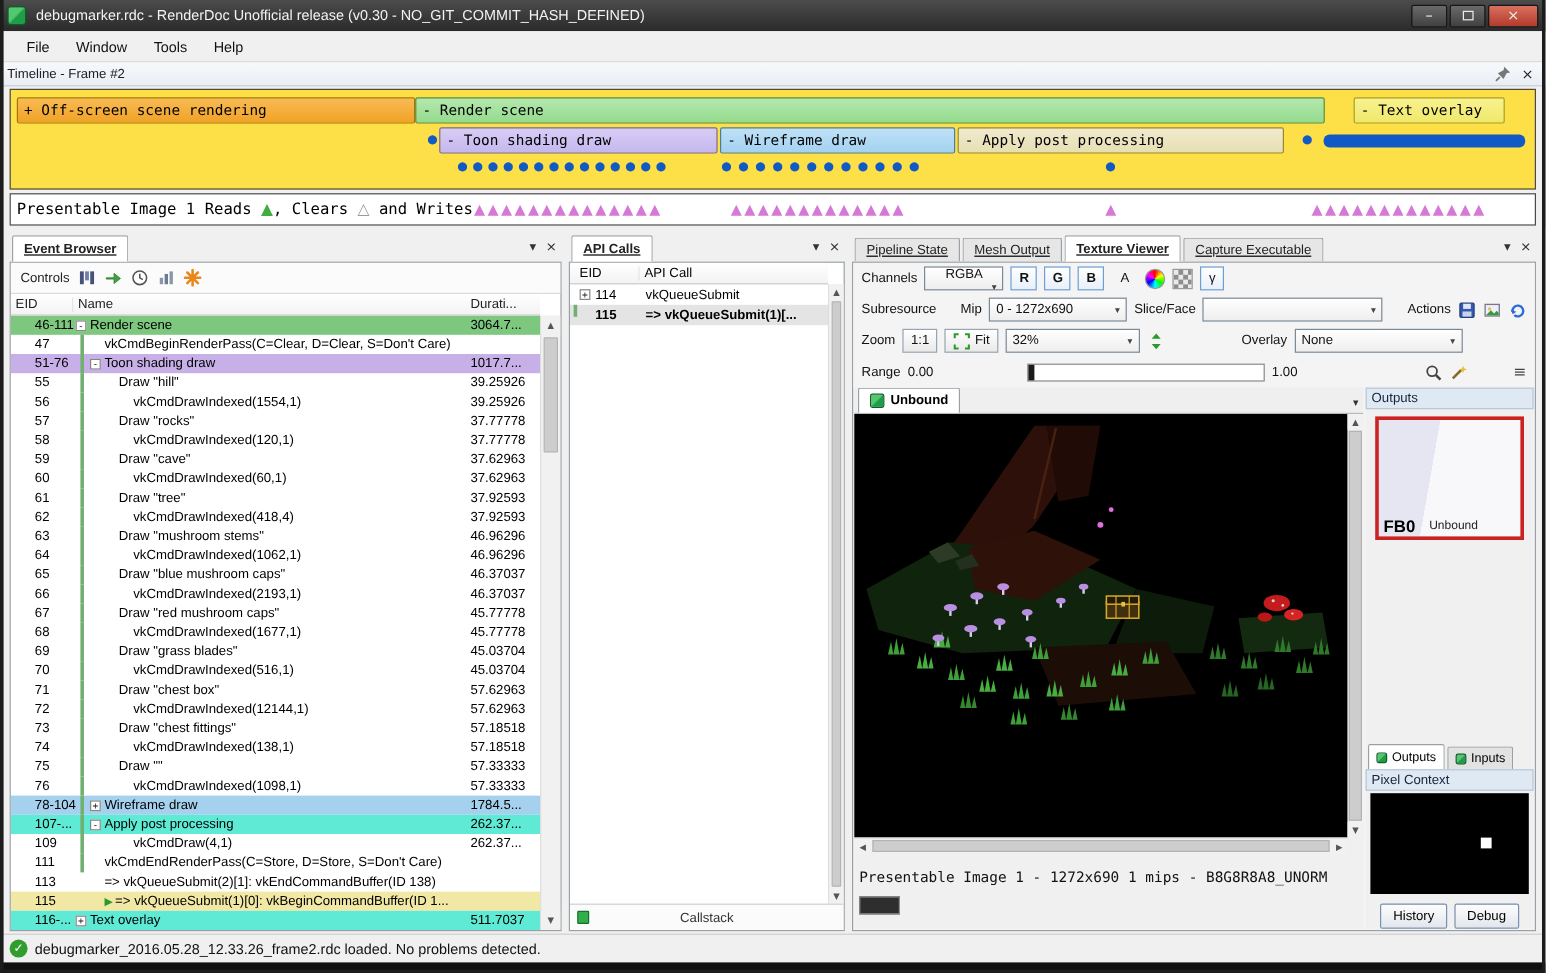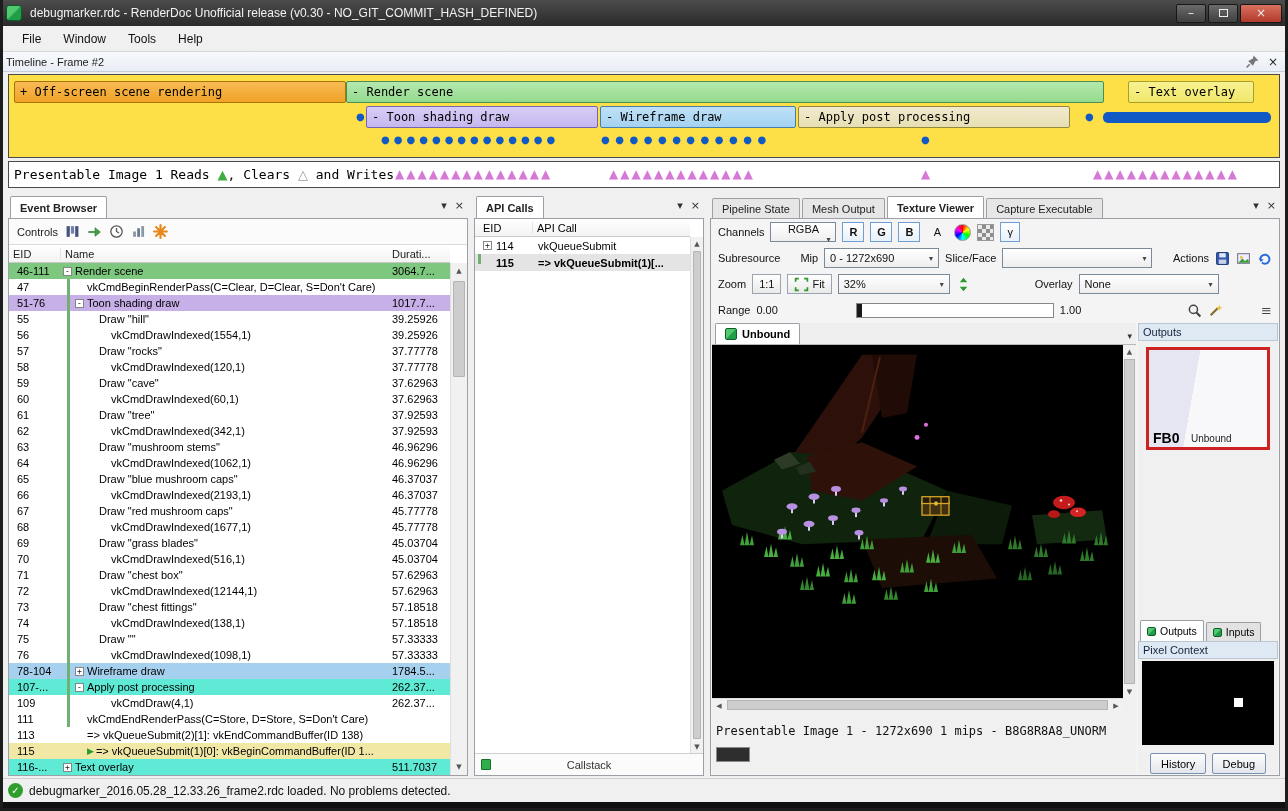--- a/index.html
+++ b/index.html
@@ -44,21 +44,21 @@
   .tldot { position:absolute; color:#1159c4; font-size:10px; }
   .tldots { position:absolute; color:#1159c4; font-size:10px; letter-spacing:4px; }
   .tldots.wide { letter-spacing:5.5px; }
   .bluebar { position:absolute; height:11px; background:#1159c4; border-radius:5px; }
   .tl-footer-text { position:absolute; left:5px; top:5px; font-family:"DejaVu Sans Mono",monospace; font-size:13px; white-space:nowrap; }
   .tri-green { color:#3fae3f; } .tri-clear { color:#9a9a9a; }
   .trigrp { position:absolute; top:5px; color:#d678d6; font-size:12px; letter-spacing:2px; }
 
   
   .main { position:absolute; left:0; top:190px; width:100%; height:588px; background:#f0f0f0; }
-  .panel { position:absolute; top:6px; height:580px; }
+  .panel { position:absolute; top:6px; height:580px;text-decoration:underline; }
   .pleft { left:8px; width:460px; }
   .pmid  { left:474px; width:230px; }
   .pright{ left:710px; width:570px; }
   .ptabs { position:relative; height:22px; display:flex; align-items:flex-end; padding-left:2px; }
   .ptab { display:inline-flex; align-items:center; height:20px; padding:0 9px; font-size:11px; color:#222;
           background:#e6e6e6; border:1px solid #9aa0a6; border-bottom:none; margin-right:2px; border-radius:2px 2px 0 0; }
   .ptab.active { background:#fff; font-weight:bold; height:22px; position:relative; z-index:3; }
   .pctrl { position:absolute; right:4px; top:3px; display:flex; gap:8px; font-size:11px; color:#333; align-items:center; }
   .pcontent { position:absolute; left:0; right:0; top:22px; bottom:0; background:#fff; border:1px solid #9aa0a6; overflow:hidden; }
 
@@ -66,21 +66,21 @@
   .ebtoolbar { position:absolute; left:0; right:0; top:0; height:26px; display:flex; align-items:center;
                gap:7px; padding:0 8px; border-bottom:1px solid #dcdcdc; background:#fbfbfb; font-size:11px; color:#222; }
   .tbicon { width:15px; height:15px; display:inline-flex; }
   .ebcols { position:absolute; left:0; right:17px; top:26px; height:18px; display:flex; align-items:center;
             font-size:11px; color:#222; border-bottom:1px solid #c9c9c9; background:linear-gradient(#ffffff,#f3f3f3); }
   .ebcols .c-eid { width:52px; padding-left:4px; border-right:1px solid #e4e4e4; }
   .ebcols .c-name { flex:1; padding-left:4px; }
   .ebcols .c-dur { width:58px; }
   .erows { position:absolute; left:0; right:17px; top:44px; bottom:0; overflow:hidden; }
   .erow { position:relative; display:flex; align-items:center; height:16px; font-size:11px; white-space:nowrap; color:#000; }
-  .erow .eid { width:52px; padding-left:8px; flex:none; }
+  .erow .eid { width:52px; padding-left:20px; flex:none; }
   .erow .grip { position:absolute; left:58px; top:0; bottom:0; width:3px; background:#71b071; }
   .erow .ind { flex:none; height:1px; }
   .erow .exp { flex:none; width:9px; height:9px; border:1px solid #868686; background:#fff;
                font:8px/8px "DejaVu Sans Mono",monospace; text-align:center; margin-right:3px; color:#222; }
   .erow .flag { flex:none; color:#2a9a2a; font-size:9px; margin-right:2px; }
   .erow .flag::after { content:"▶"; }
   .erow .nm { flex:1; overflow:hidden; }
   .erow .dur { flex:none; width:58px; }
   .erow.green  { background:#7dc77f; }
   .erow.purple { background:#c7b0e8; }
@@ -382,21 +382,21 @@
               <span class="nm">Draw "tree"</span>
               <span class="dur">37.92593</span>
             </div>
 
             <div class="erow">
               <span class="eid">62</span>
               <span class="grip"></span>
               <span class="ind" style="width: 38px;"></span>
               <span class="exp" style="visibility: hidden;"></span>
 
-              <span class="nm">vkCmdDrawIndexed(342,1)</span>
+              <span class="nm">vkCmdDrawIndexed(418,4)</span>
               <span class="dur">37.92593</span>
             </div>
 
             <div class="erow">
               <span class="eid">63</span>
               <span class="grip"></span>
               <span class="ind" style="width: 26px;"></span>
               <span class="exp" style="visibility: hidden;"></span>
 
               <span class="nm">Draw "mushroom stems"</span>

